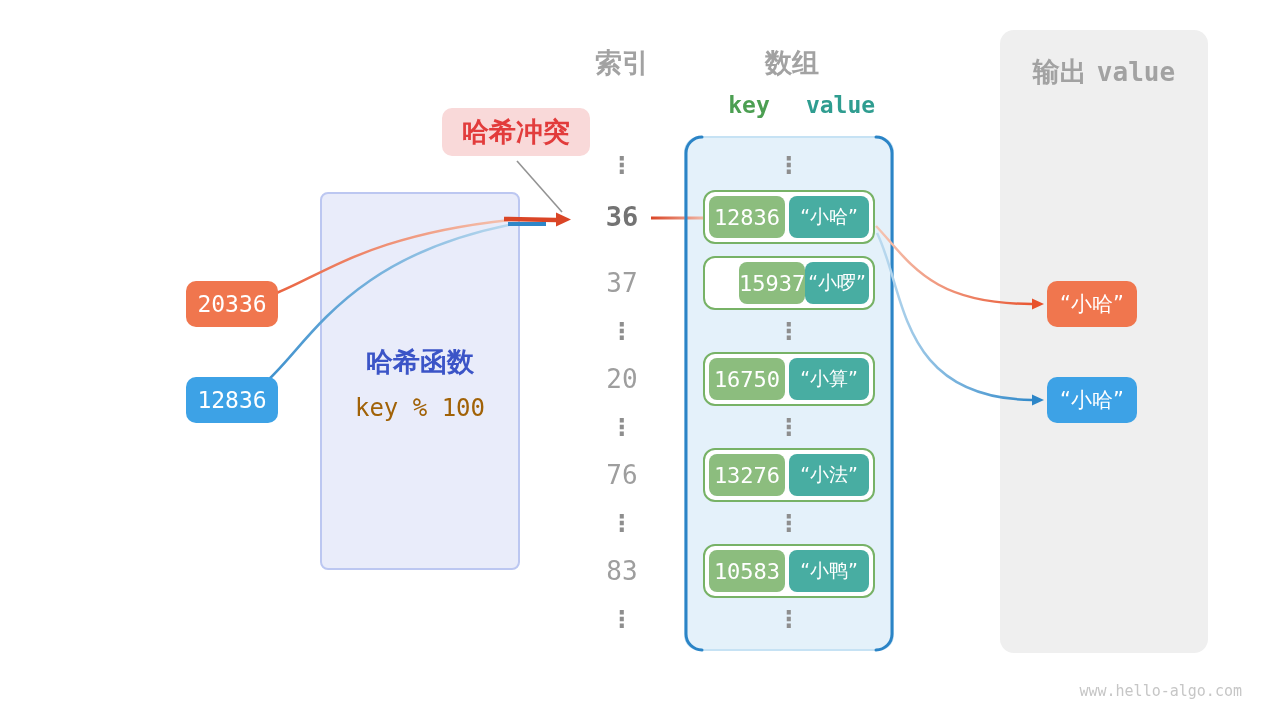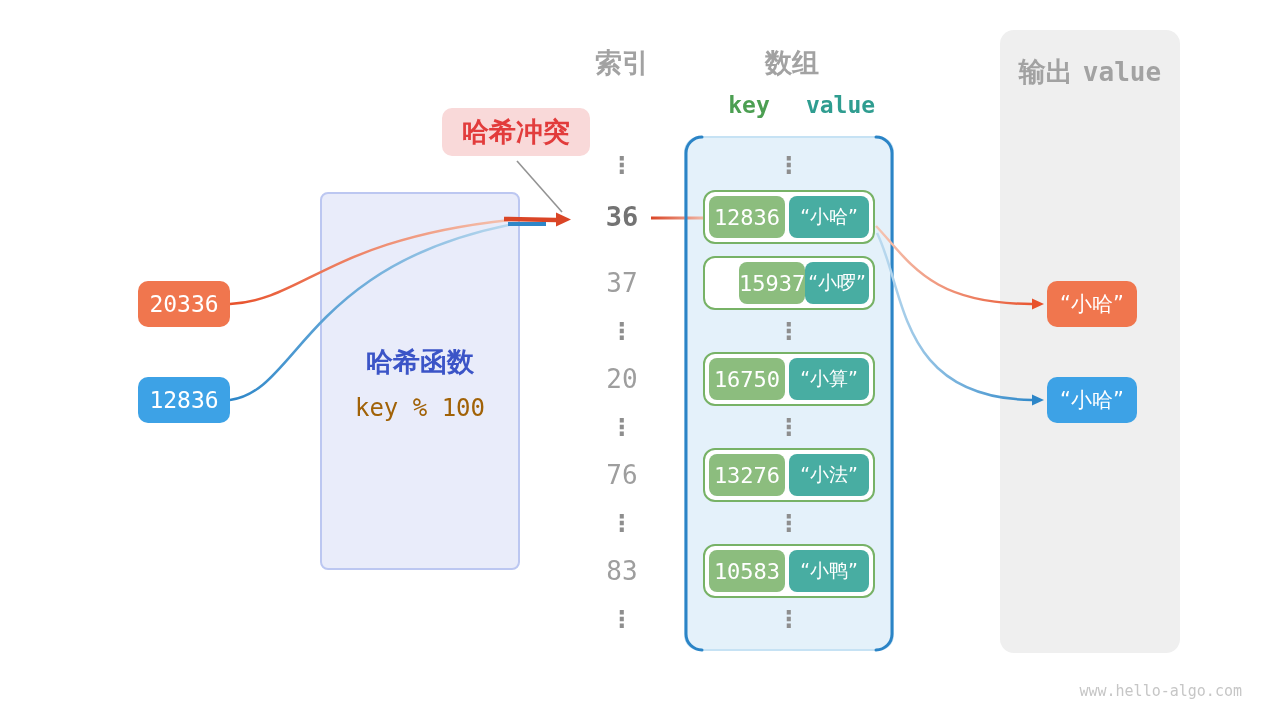--- a/index.html
+++ b/index.html
@@ -3,29 +3,29 @@
 <meta charset="utf-8">
 <style>
   html,body{margin:0;padding:0;background:#fff;}
   .stage{position:relative;width:1280px;height:720px;background:#ffffff;overflow:hidden;
          font-family:"DejaVu Sans",sans-serif;}
   .layer-svg{position:absolute;left:0;top:0;z-index:5;pointer-events:none;}
 
   
   .panel{position:absolute;background:#efefef;border-radius:14px;z-index:1;}
   .panel-left{left:99px;top:30px;width:170px;height:623px;}
-  .panel-right{left:1000px;top:30px;width:180px;height:623px;}
+  .panel-right{left:1000px;top:30px;width:180px;height:623px;padding-left:28px;}
   .panel-title{position:absolute;top:24px;left:0;width:100%;text-align:center;
                font-weight:bold;font-size:27px;color:#a2a2a2;white-space:nowrap;}
   .panel-title .en{font-family:"DejaVu Sans Mono",monospace;margin-left:10px;font-size:26px;}
 
   
   .kbox{position:absolute;z-index:10;height:46px;border-radius:10px;color:#fff;
         display:flex;align-items:center;justify-content:center;}
-  .kbox.mono{font-family:"DejaVu Sans Mono",monospace;font-size:23px;}
+  .kbox.mono{font-family:"DejaVu Sans Mono",monospace;font-size:23px;margin-left:48px;}
   .kbox.cjk{font-size:21px;}
   .orange{background:#f0764e;}
   .blue{background:#3da2e6;}
   .key-20336{left:138px;top:281px;width:92px;}
   .key-12836{left:138px;top:377px;width:92px;}
   .out-1{left:1047px;top:281px;width:90px;}
   .out-2{left:1047px;top:377px;width:90px;}
 
   
   .hashbox{position:absolute;left:320px;top:192px;width:200px;height:378px;z-index:1;

